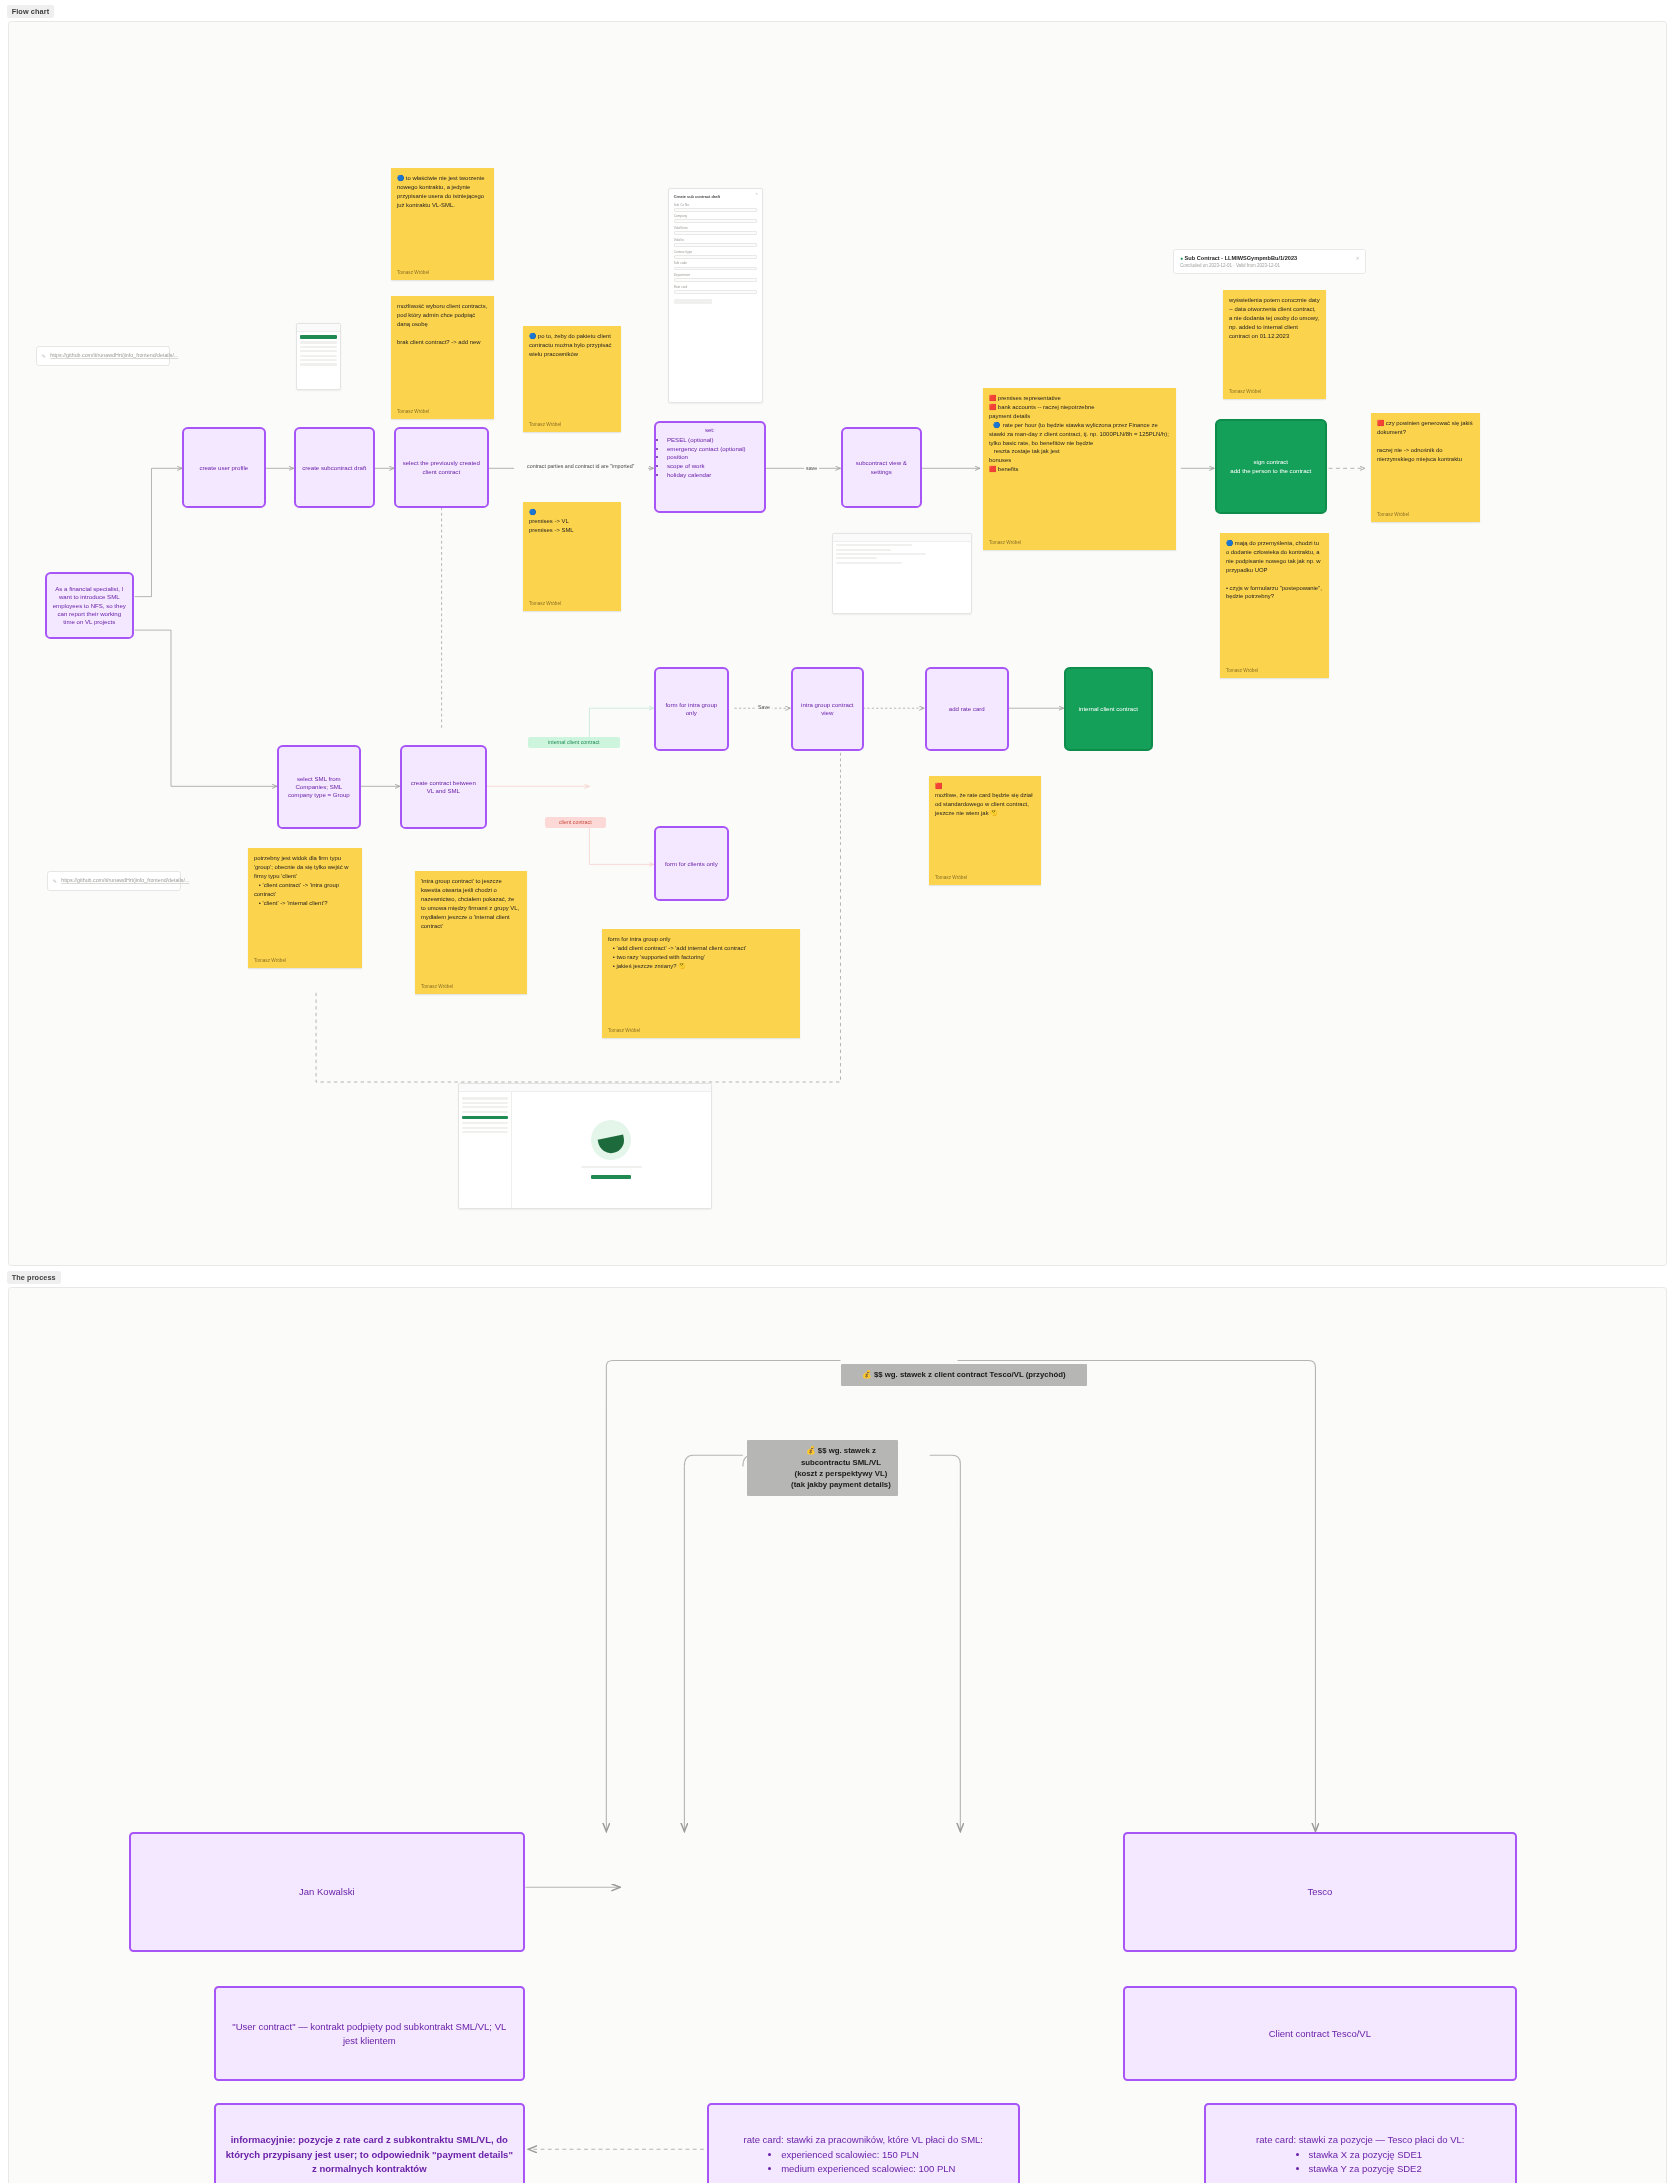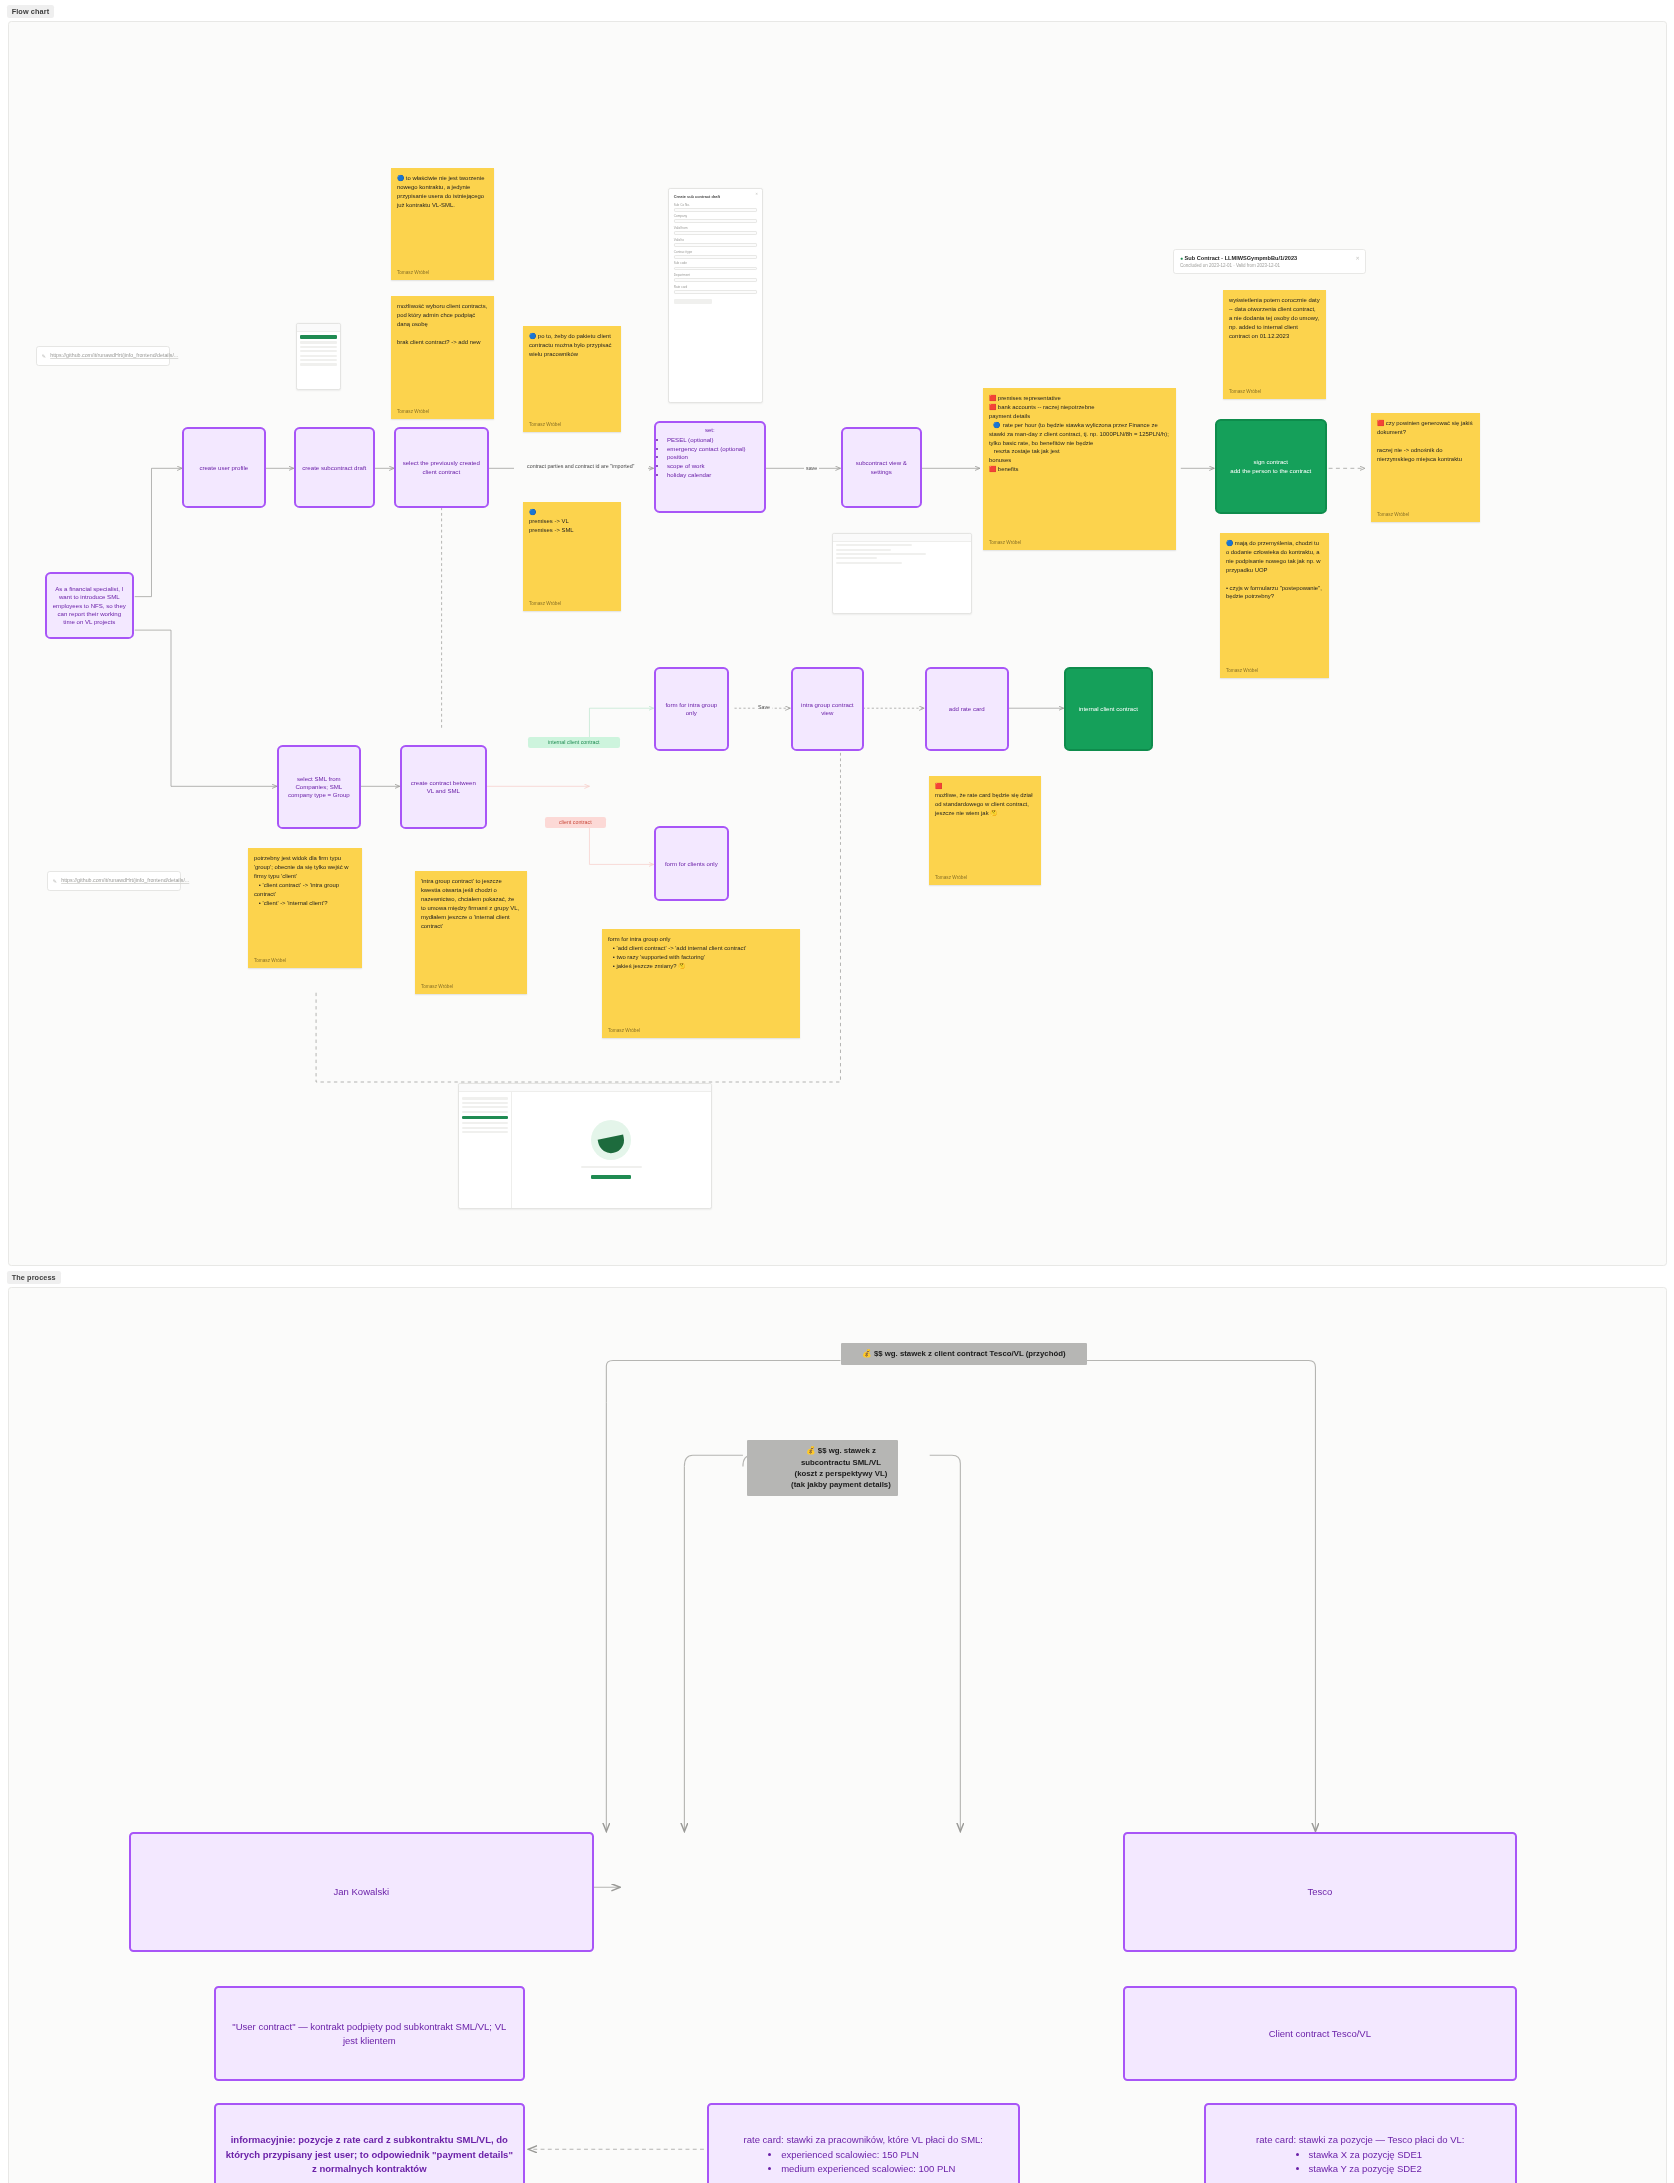--- a/index.html
+++ b/index.html
@@ -455,24 +455,24 @@
       <path d="M1210,320 L1210,975" marker-end="url(#pah)"></path>
       <path d="M1210,320 Q1210,300 1225,300 L1315,300"></path>
 
       <path d="M925,1075 L1095,1075" marker-end="url(#pah)"></path>
     </g>
     <g stroke="#b5b5b2" fill="none" stroke-width="2" stroke-dasharray="7 6">
       <path d="M1245,1545 L930,1545" marker-end="url(#pah)"></path>
     </g>
   </svg>
 
-  <div class="greynote" style="left:832px; top:55px; width:246px;text-align:center;">💰 $$ wg. stawek z client contract Tesco/VL (przychód)</div>
+  <div class="greynote" style="left:832px; top:76px; width:246px;text-align:center;">💰 $$ wg. stawek z client contract Tesco/VL (przychód)</div>
   <div class="greynote" style="left:738px; top:152px; width:151px;padding-left:44px;">💰 $$ wg. stawek z subcontractu SML/VL (koszt z perspektywy VL) (tak jakby payment details)</div>
 
-  <div class="pnode" style="left:120px; top:544px; width:465px; height:120px;">
+  <div class="pnode" style="left:120px; top:544px; width:396px; height:120px;">
     <span class="pinner">Jan Kowalski</span>
   </div>
 
 
   <div class="pnode" style="left:1114px; top:544px; width:394px; height:120px;">
     <span class="pinner">Tesco</span>
   </div>
 
   <div class="pnode" style="left:205px; top:698px; width:311px; height:95px;">
     <span class="pinner">"User contract" — kontrakt podpięty pod subkontrakt SML/VL; VL jest klientem</span>

